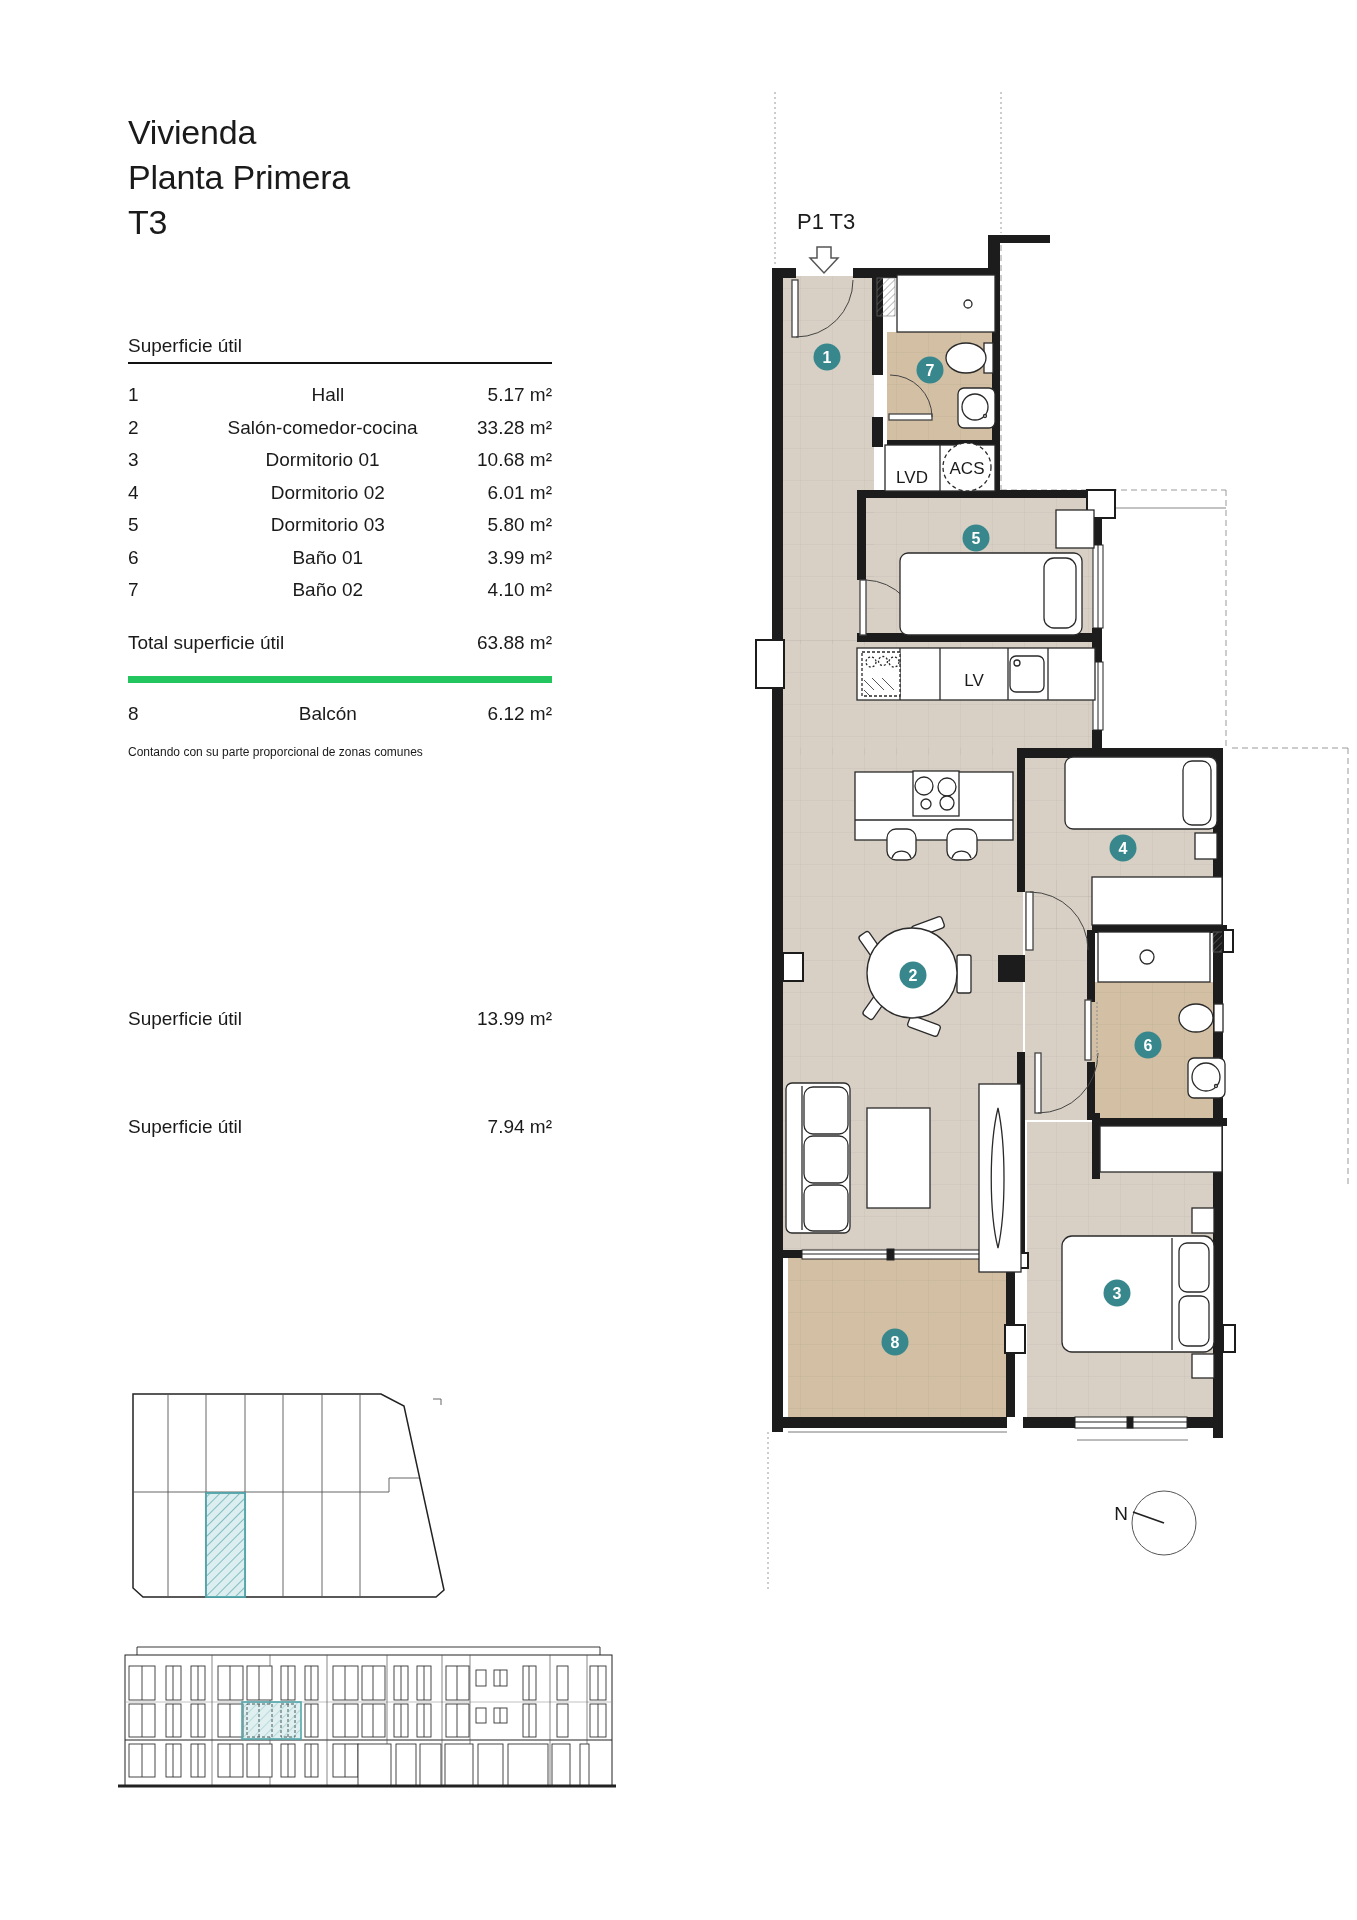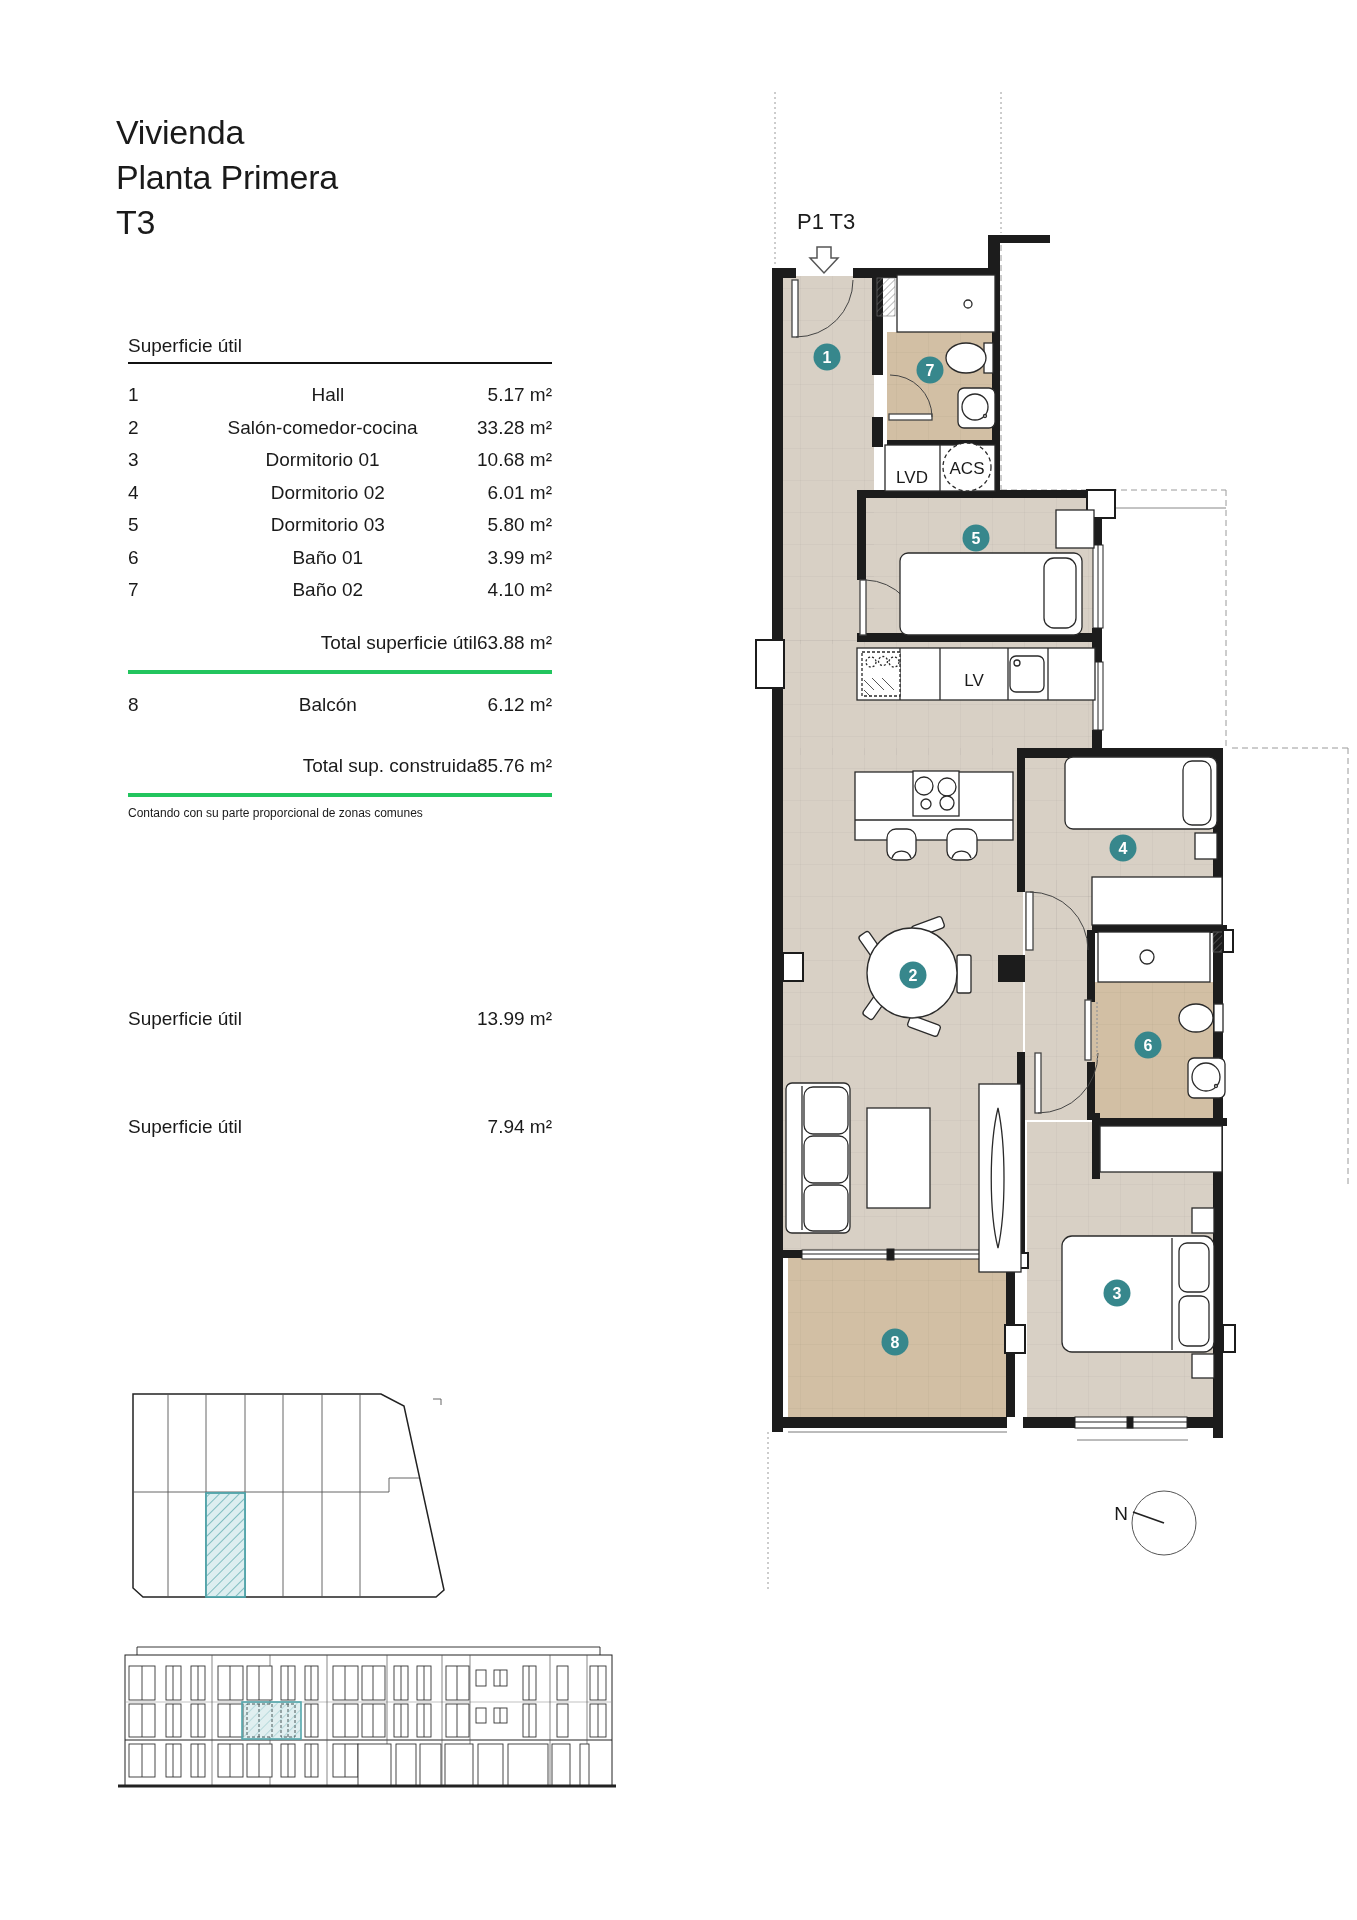--- a/index.html
+++ b/index.html
@@ -1,23 +1,23 @@
 <!DOCTYPE html>
 <html><head>
 <meta charset="utf-8">
 <style>
   html,body{margin:0;padding:0;background:#fff;}
   #page{position:relative;width:1357px;height:1920px;background:#fff;overflow:hidden;
         font-family:"Liberation Sans", sans-serif;color:#1a1a1a;}
   #plan-svg{position:absolute;left:0;top:0;}
   .abs{position:absolute;}
-  .title{left:116px;top:110px;font-size:34px;line-height:45px;letter-spacing:-0.2px;}
+  .title{left:128px;top:110px;font-size:34px;line-height:45px;letter-spacing:-0.2px;}
   .panel{left:128px;width:424px;font-size:19px;}
   .hdr{border-bottom:2px solid #111;padding-bottom:5px;}
-  .hdr-flex{display:flex;justify-content:flex-end;border-bottom:4px solid #22c55e;padding-bottom:16px;}
+  .hdr-flex{display:flex;justify-content:space-between;border-bottom:7px solid #22c55e;padding-bottom:22px;}
   .t-rows{margin-top:20px;}
   .t-row{display:flex;height:32.5px;}
   .t-num{width:40px;}
   .t-name{flex:1;text-align:center;}
   .t-area{text-align:right;}
   .sup-row{display:flex;justify-content:space-between;}
   .note{font-size:12px;margin-top:9px;color:#1a1a1a;}
   svg text{font-family:"Liberation Sans", sans-serif;}
 </style>
 </head>
@@ -490,24 +490,20 @@
   <div class="abs panel" style="top:632px;">
     <div class="hdr-flex">
       <span>Total superficie útil</span>
       <span>63.88 m²</span>
     </div>
     <div class="t-row" style="margin-top:20px;">
       <span class="t-num">8</span>
       <span class="t-name">Balcón</span>
       <span class="t-area">6.12 m²</span>
     </div>
-    <div class="hdr-flex" style="margin-top:28px;">
-      <span>Total sup. construida</span>
-      <span>85.76 m²</span>
-    </div>
     <div class="note">Contando con su parte proporcional de zonas comunes</div>
   </div>
 
   <div class="abs panel" style="top:992px;">
     <div class="sup-row" style="margin-top:16px;">
       <span>Superficie útil</span>
       <span>13.99 m²</span>
     </div>
   </div>
 

